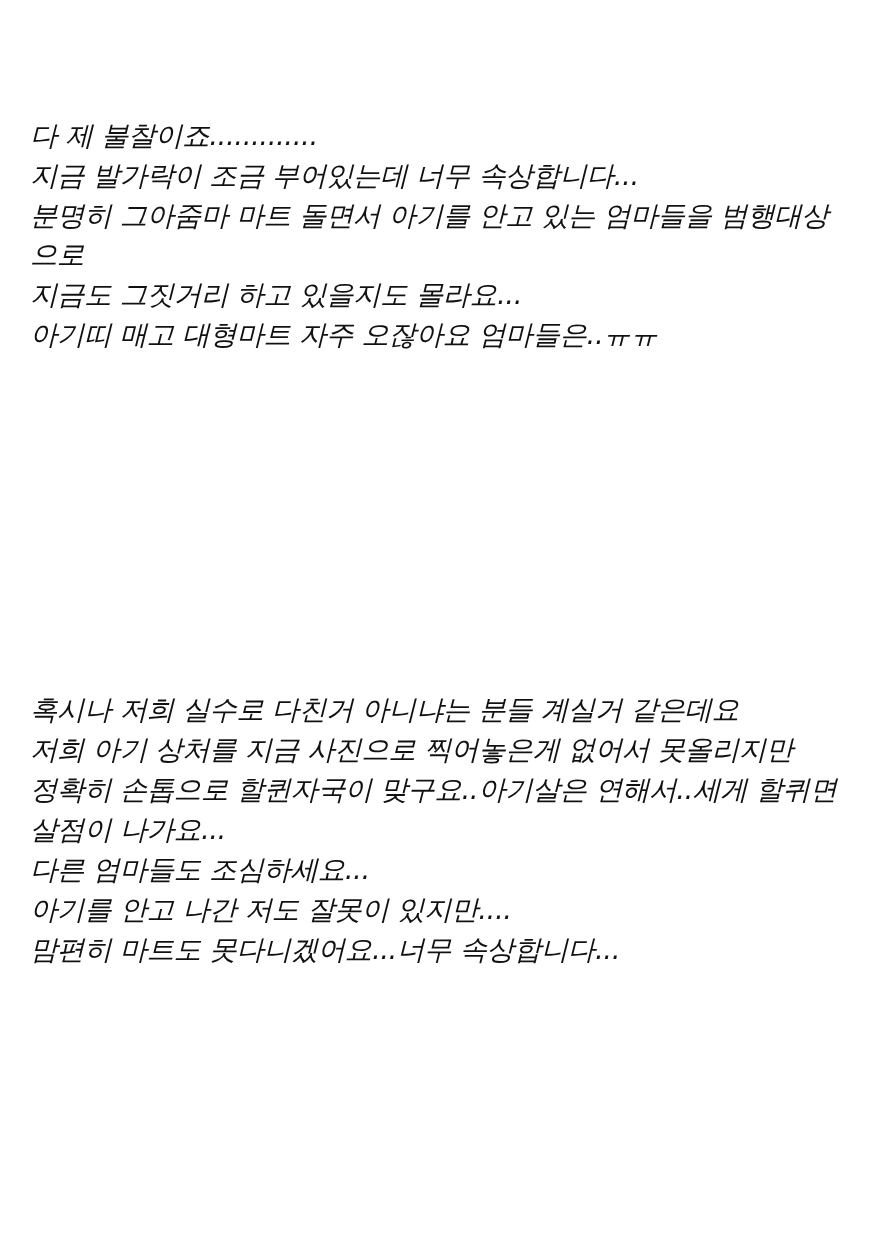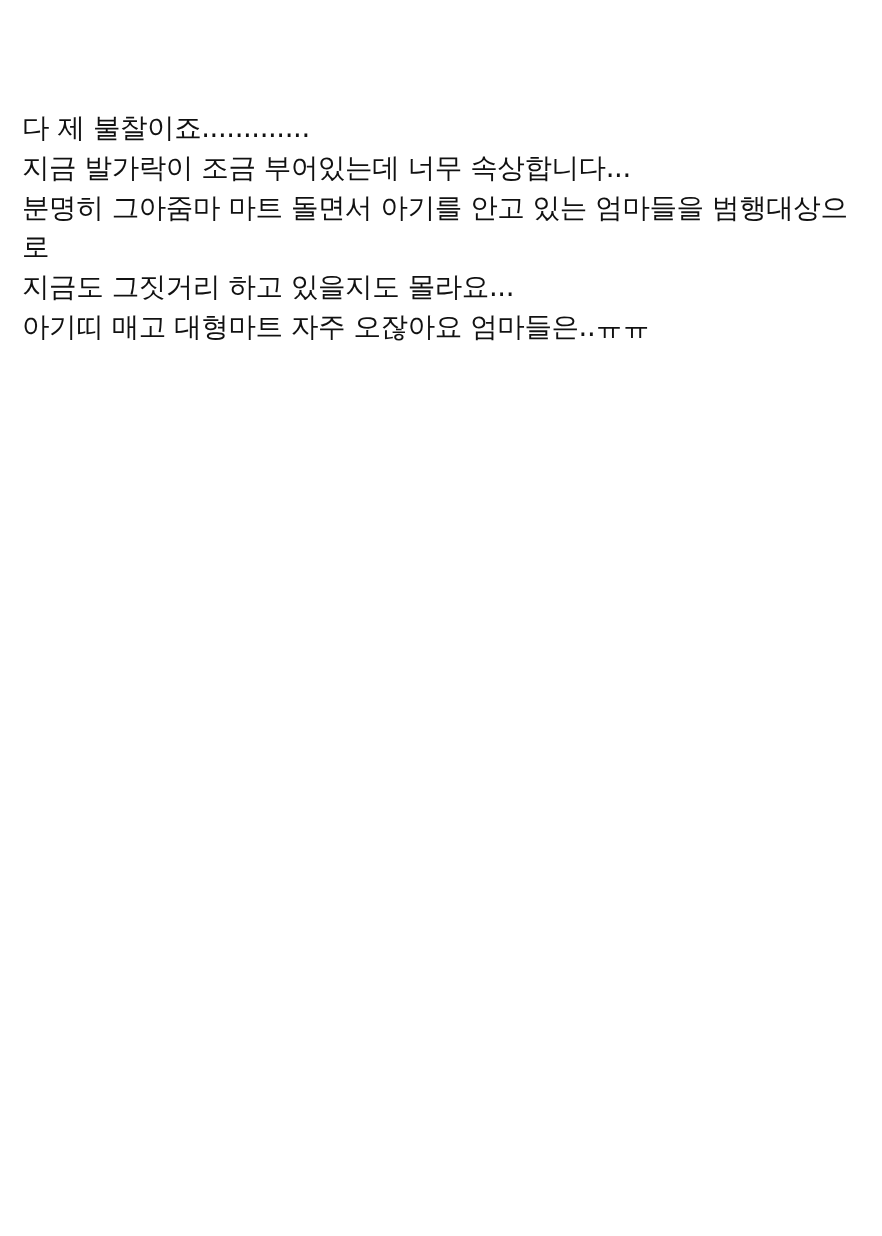--- a/index.html
+++ b/index.html
@@ -24,34 +24,42 @@
   .post-body {
     font-size: 27.5px;
     line-height: 1.45;
     letter-spacing: -0.4px;
     font-weight: 500;
     color: #111111;
     word-break: break-all;
     white-space: pre-wrap;
   }
   .para {
-    margin: 0;
+    margin: 8px;
     white-space: pre-wrap;
+    font-style: italic;
   }
   .blank-line {
     display: block;
     height: 40px;
   }
 </style>
 </head>
 <body>
 
 <div class="page">
   <div class="post-body">
     <p class="para">다 제 불찰이죠.............
 지금 발가락이 조금 부어있는데 너무 속상합니다...
 분명히 그아줌마 마트 돌면서 아기를 안고 있는 엄마들을 범행대상으로
 지금도 그짓거리 하고 있을지도 몰라요...
 아기띠 매고 대형마트 자주 오잖아요 엄마들은..ㅠㅠ</p>
     <span class="blank-line"></span>
     <span class="blank-line"></span>
+    <p class="para">혹시나 저희 실수로 다친거 아니냐는 분들 계실거 같은데요
+저희 아기 상처를 지금 사진으로 찍어놓은게 없어서 못올리지만
+정확히 손톱으로 할퀸자국이 맞구요..아기살은 연해서..세게 할퀴면
+살점이 나가요...
+다른 엄마들도 조심하세요...
+아기를 안고 나간 저도 잘못이 있지만....
+맘편히 마트도 못다니겠어요...너무 속상합니다...</p>
   </div>
 </div>
 
 </body></html>

